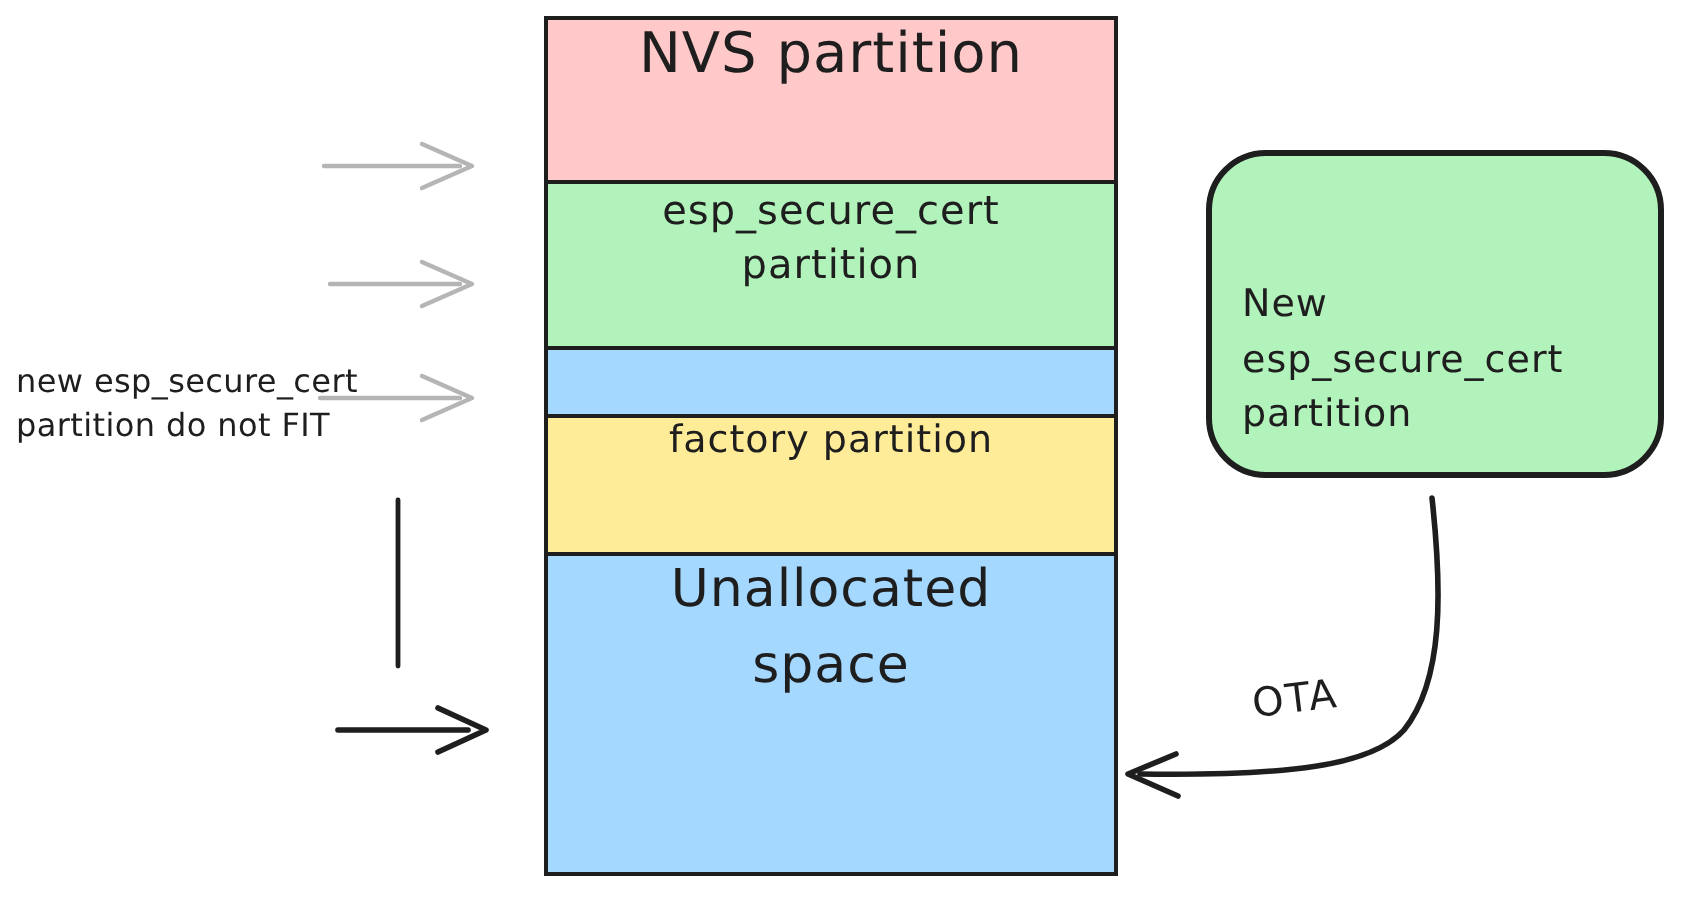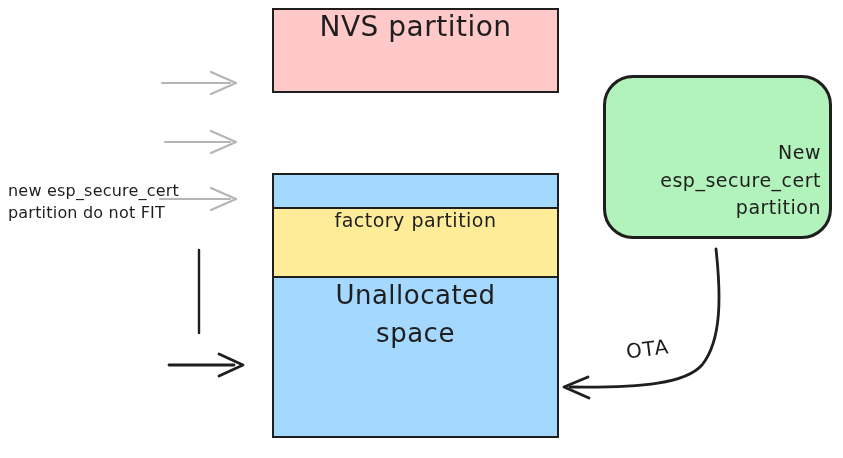--- a/index.html
+++ b/index.html
@@ -49,21 +49,21 @@
     border: 3px solid var(--stroke, #1e1e1e);
     border-radius: 30px;
     display: flex;
     align-items: center;
   }
   .new-cert-box .plabel {
     padding-left: 15px;
     max-width: 200px;
     font-size: 19px;
     line-height: 1.45;
-    text-align: right;
+    text-align: left;
     margin-top: 47px;
   }
 
   .note {
     position: absolute;
     line-height: 1.35;
     letter-spacing: 0.2px;
   }
   .note-notfit {
     left: 8px;
@@ -98,20 +98,23 @@
   .thin-black   { stroke: var(--stroke, #1e1e1e); stroke-width: 2.4; fill: none; stroke-linecap: round; }
 </style>
 </head>
 <body>
 
 <div class="canvas">
 
   <div class="stack">
     <div class="partition p-nvs">
       <span class="plabel">NVS partition</span>
+    </div>
+    <div class="partition p-cert">
+      <span class="plabel">esp_secure_cert partition</span>
     </div>
     <div class="partition p-free-small"></div>
     <div class="partition p-unalloc">
       <span class="plabel">Unallocated space</span>
     </div>
     <div class="partition p-factory">
       <span class="plabel">factory partition</span>
     </div>
   </div>
 

